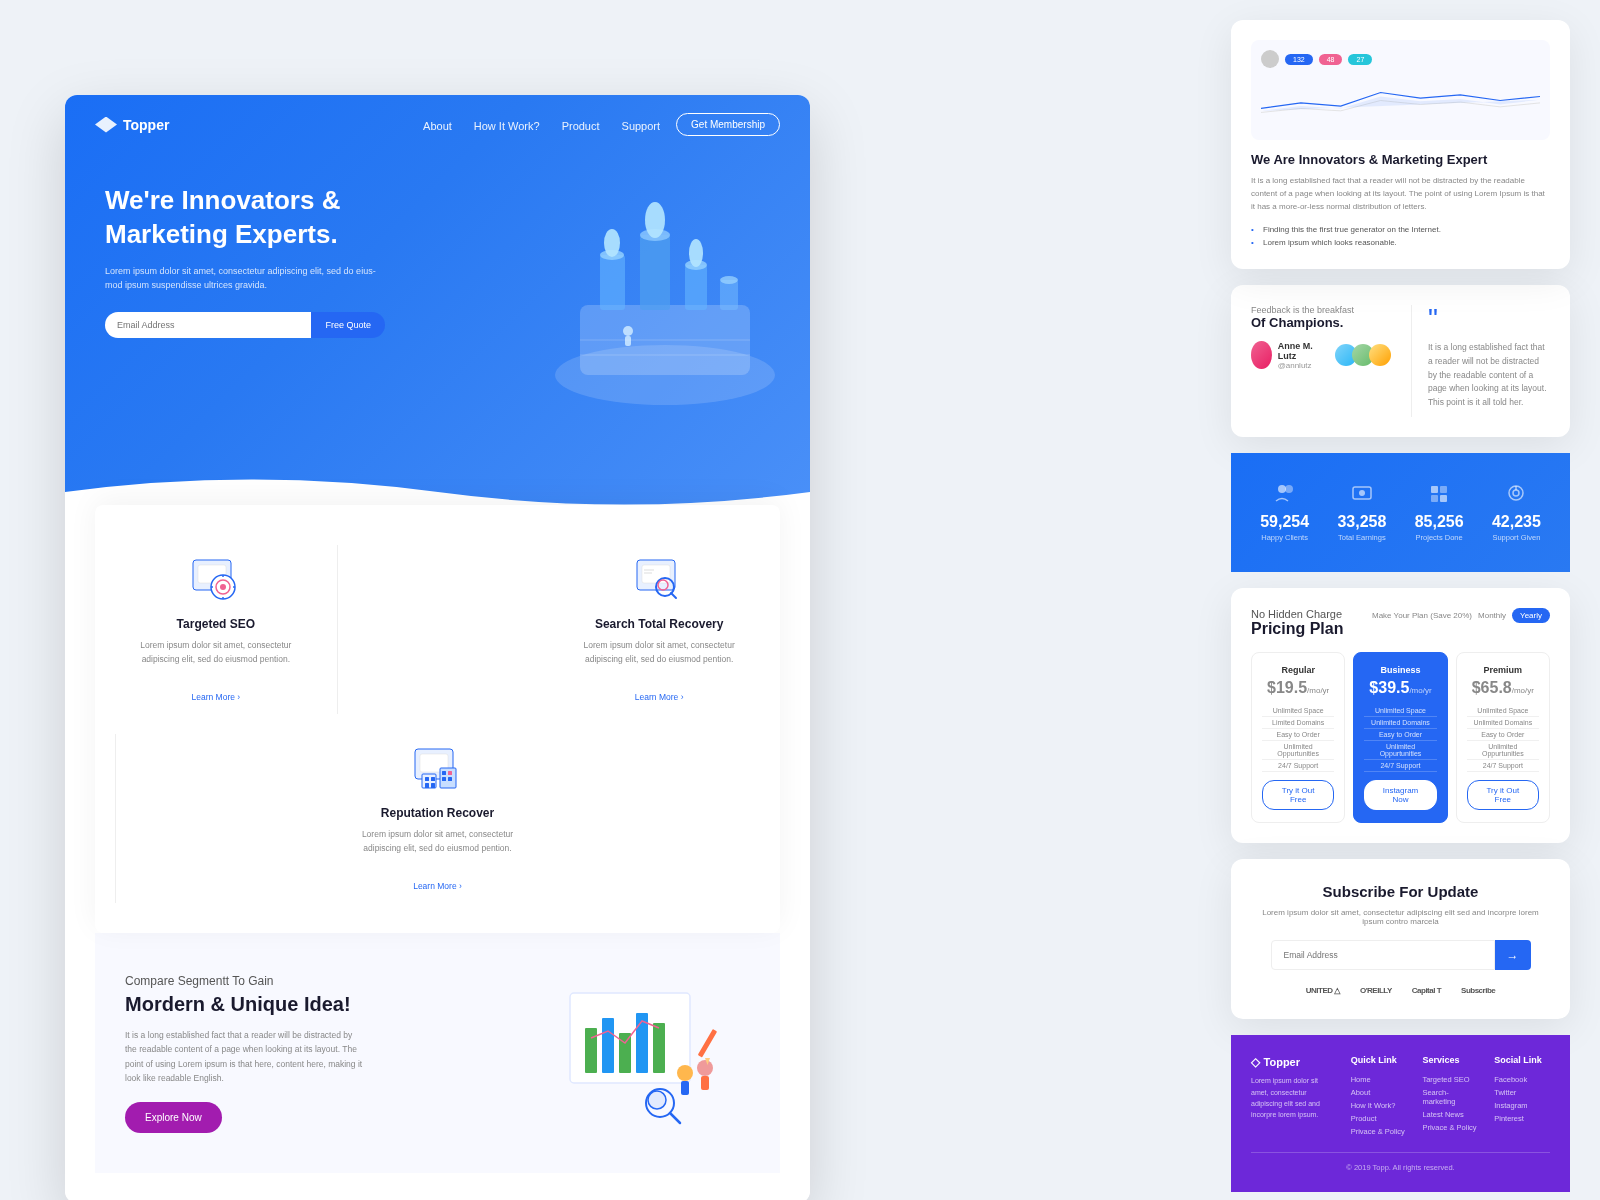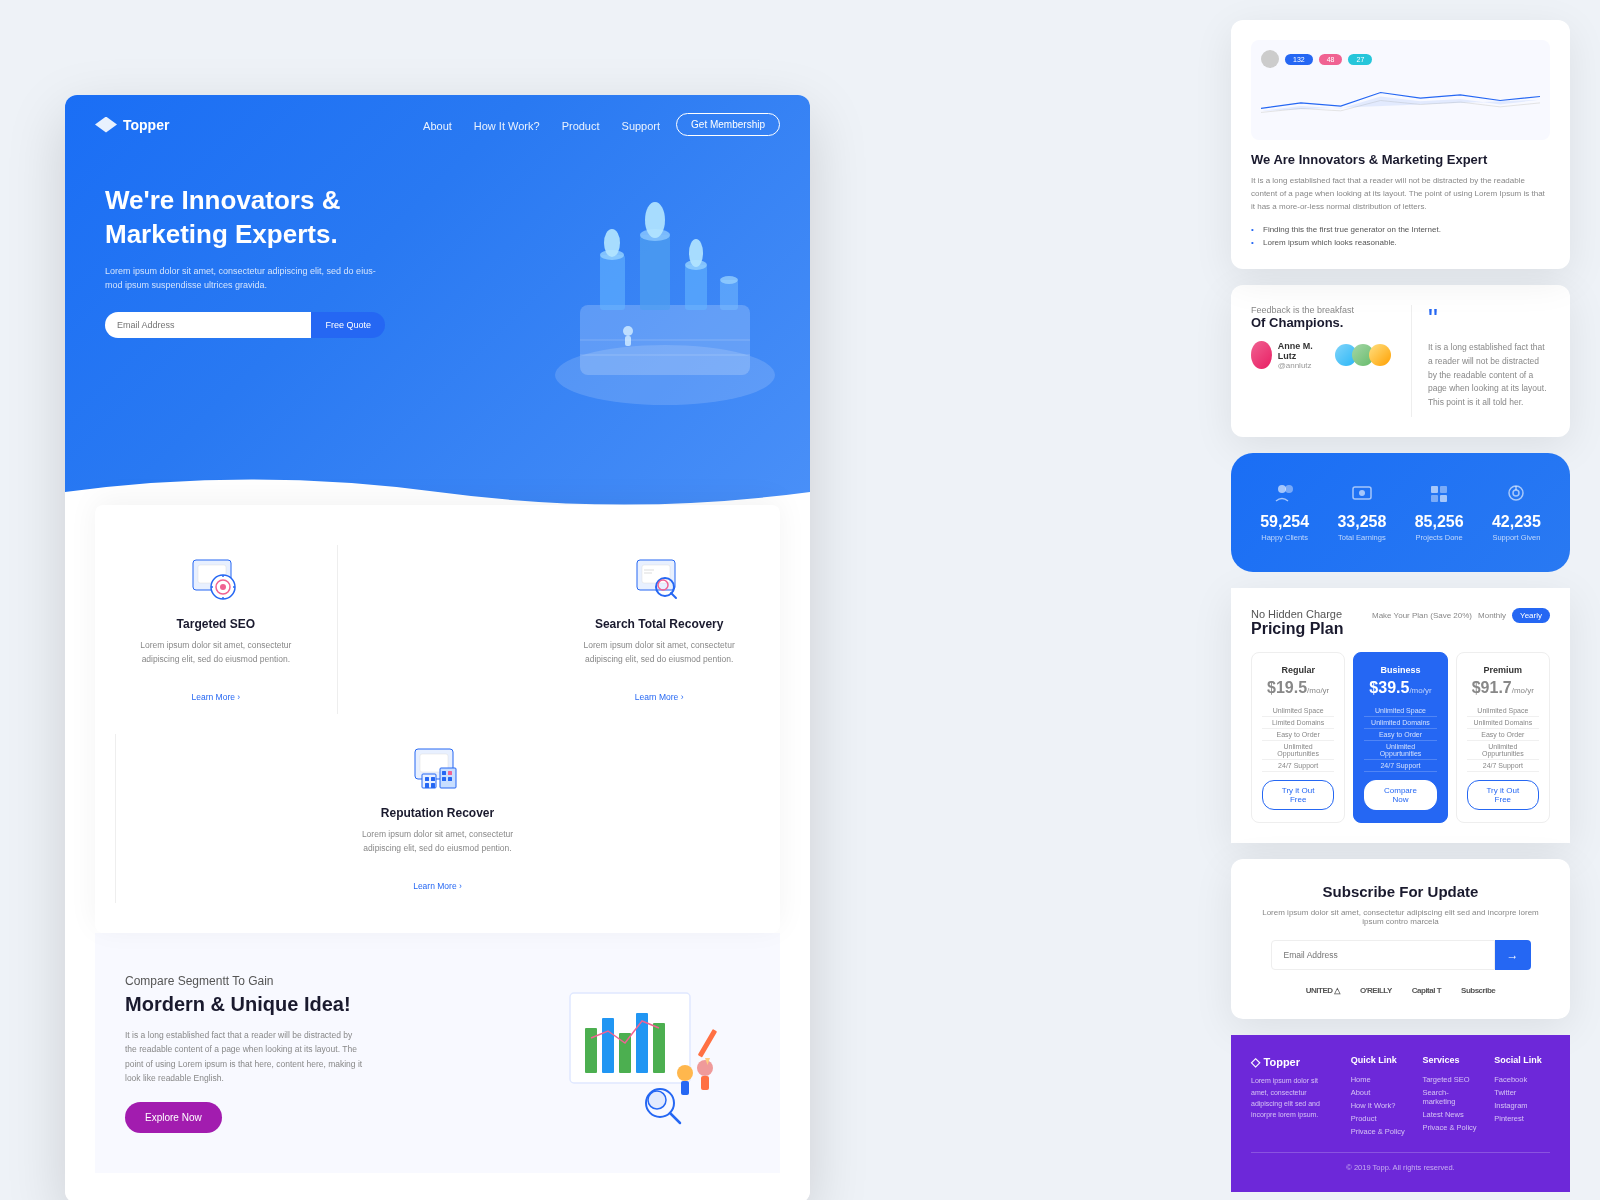--- a/index.html
+++ b/index.html
@@ -382,21 +382,21 @@
     }
 
     .t-handle {
       font-size: 8px;
       color: #999;
     }
 
     
     .stats-card {
       background: linear-gradient(135deg, #1a6ef5, #2979f2);
-      border-radius: 22px;
+      border-radius: 0;
       padding: 30px 20px;
       margin-bottom: 16px;
       position: relative;
       overflow: hidden;
     }
 
     .stats-grid {
       display: grid;
       grid-template-columns: repeat(4, 1fr);
       gap: 10px;
@@ -417,21 +417,21 @@
 
     .stat-label {
       font-size: 7.5px;
       color: rgba(255,255,255,0.7);
       margin-top: 2px;
     }
 
     
     .pricing-card {
       background: #fff;
-      border-radius: 0;
+      border-radius: 12px;
       padding: 20px;
       box-shadow: 0 10px 40px rgba(0,0,0,0.08);
       margin-bottom: 16px;
     }
 
     .pricing-header {
       display: flex;
       justify-content: space-between;
       align-items: flex-start;
       margin-bottom: 14px;
@@ -982,26 +982,26 @@
         <div class="plan-price">
           <span style="font-size:16px; font-weight:700; color:#fff;">$39.5</span><span style="color:rgba(255,255,255,0.7); font-size:8px;">/mo/yr</span>
         </div>
         <ul class="plan-features">
           <li>Unlimited Space</li>
           <li>Unlimited Domains</li>
           <li>Easy to Order</li>
           <li>Unlimited Oppurtunities</li>
           <li>24/7 Support</li>
         </ul>
-        <button class="plan-btn">Compare Now</button>
+        <button class="plan-btn">Instagram Now</button>
       </div>
       <div class="plan">
         <div class="plan-name">Premium</div>
         <div class="plan-price">
-          <span style="font-size:16px; font-weight:700;">$91.7</span><span>/mo/yr</span>
+          <span style="font-size:16px; font-weight:700;">$65.8</span><span>/mo/yr</span>
         </div>
         <ul class="plan-features">
           <li>Unlimited Space</li>
           <li>Unlimited Domains</li>
           <li>Easy to Order</li>
           <li>Unlimited Oppurtunities</li>
           <li>24/7 Support</li>
         </ul>
         <button class="plan-btn">Try it Out Free</button>
       </div>

